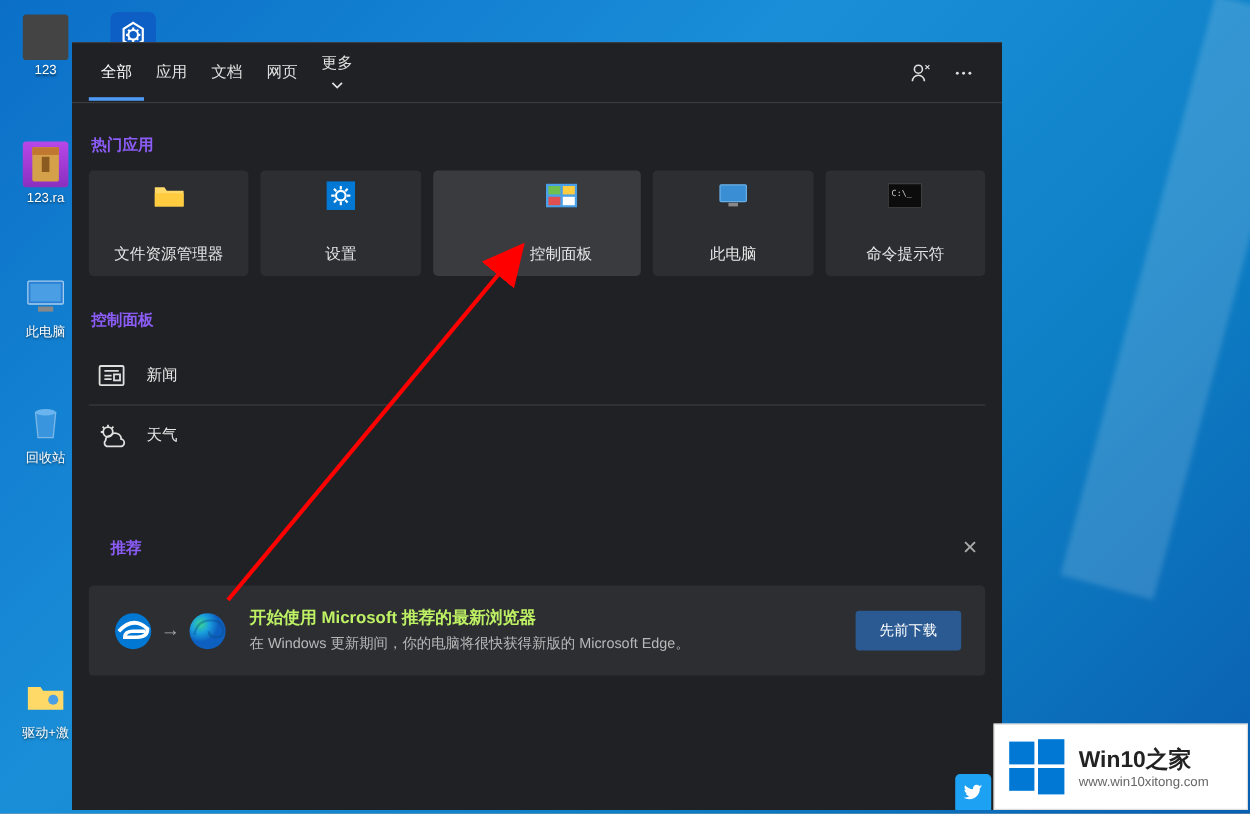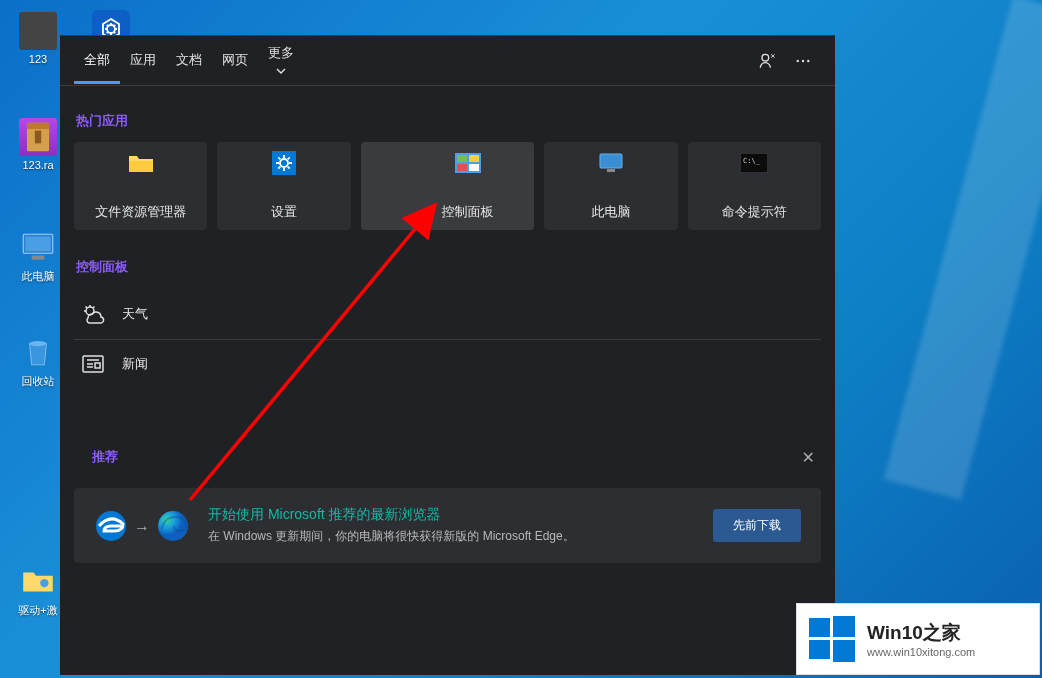--- a/index.html
+++ b/index.html
@@ -106,21 +106,21 @@
 .rec-section { margin-top: 48px; }
 .rec-header { display: flex; justify-content: space-between; align-items: center; padding: 0 6px 10px; }
 .rec-card {
   background: #2d2e32;
   border-radius: 4px;
   padding: 18px 20px;
   display: flex; align-items: center; gap: 18px;
 }
 .rec-icons { display: flex; align-items: center; gap: 6px; }
 .rec-text { flex: 1; }
-.rec-title { color: #14b8a6; font-size: 14px; font-weight: 400; margin-bottom: 4px; }
+.rec-title { color: #bef264; font-size: 14px; font-weight: 700; margin-bottom: 4px; }
 .rec-sub { color: #b8b8b8; font-size: 12px; }
 .rec-btn {
   background: #2b5a93;
   color: #fff;
   border: none;
   padding: 8px 20px;
   border-radius: 3px;
   font-size: 12px;
   cursor: pointer;
 }
@@ -133,21 +133,21 @@
   position: absolute;
   right: 216px; bottom: 3px;
   width: 30px; height: 30px;
   background: #1da1f2;
   border-radius: 4px 4px 0 0;
   display:flex;align-items:center;justify-content:center;
 }
 .watermark {
   position: absolute;
   right: 2px; bottom: 3px;
-  width: 244px; height: 72px;
+  width: 212px; height: 72px;
   background: #fff;
   border: 1px solid #ddd;
   display: flex; align-items: center;
   padding: 8px 10px;
   gap: 10px;
 }
 .wm-logo { width: 50px; height: 50px; display:flex; }
 .wm-txt .big { font-size: 19px; font-weight: 700; color: #222; }
 .wm-txt .small { font-size: 11px; color: #666; }
 </style>
@@ -291,39 +291,39 @@
             </svg>
         </div>
         <span>命令提示符</span>
       </div>
     </div>
 
     <div class="section-title">控制面板</div>
     <div class="quick-list">
       <div class="quick-item">
         <div class="quick-ico">
-          <svg width="24" height="22" viewBox="0 0 24 22" fill="none" stroke="#e0e0e0" stroke-width="1.5">
-              <circle cx="9" cy="8" r="4"></circle>
-              <path d="M9 2v2M3 8h2M4.5 3.5l1.4 1.4M13.5 3.5l-1.4 1.4"></path>
-              <path d="M7 15a4 4 0 0 1 4-4 5 5 0 0 1 9 3 3 3 0 0 1-1 6H8a3 3 0 0 1-1-5z"></path>
-            </svg>
-        </div>
-        <span>天气</span>
-      </div>
-      <div class="quick-item">
-        <div class="quick-ico">
           <svg width="24" height="20" viewBox="0 0 24 20" fill="none" stroke="#e0e0e0" stroke-width="1.5">
               <rect x="2" y="2" width="20" height="16" rx="1"></rect>
               <line x1="6" y1="6" x2="18" y2="6"></line>
               <line x1="6" y1="10" x2="12" y2="10"></line>
               <line x1="6" y1="13" x2="12" y2="13"></line>
               <rect x="14" y="9" width="5" height="5"></rect>
             </svg>
         </div>
         <span>新闻</span>
+      </div>
+      <div class="quick-item">
+        <div class="quick-ico">
+          <svg width="24" height="22" viewBox="0 0 24 22" fill="none" stroke="#e0e0e0" stroke-width="1.5">
+              <circle cx="9" cy="8" r="4"></circle>
+              <path d="M9 2v2M3 8h2M4.5 3.5l1.4 1.4M13.5 3.5l-1.4 1.4"></path>
+              <path d="M7 15a4 4 0 0 1 4-4 5 5 0 0 1 9 3 3 3 0 0 1-1 6H8a3 3 0 0 1-1-5z"></path>
+            </svg>
+        </div>
+        <span>天气</span>
       </div>
     </div>
 
     <div class="rec-section">
       <div class="rec-header">
         <div class="section-title" style="margin:12px">推荐</div>
         <span class="close-x">✕</span>
       </div>
       <div class="rec-card">
         <div class="rec-icons">

